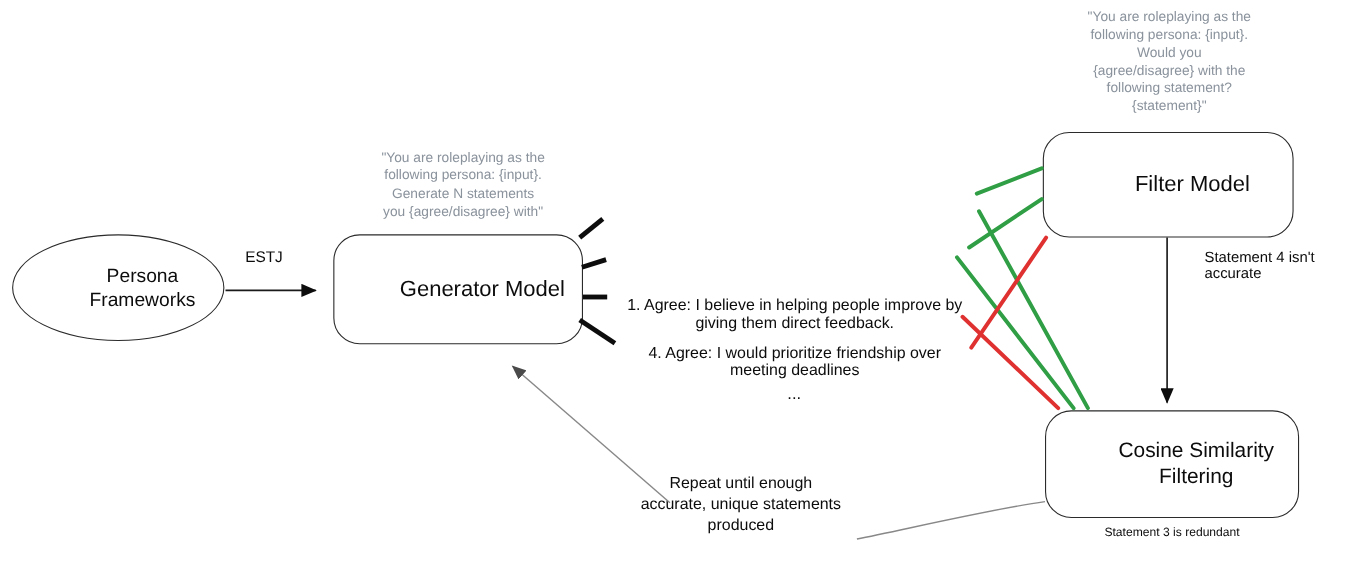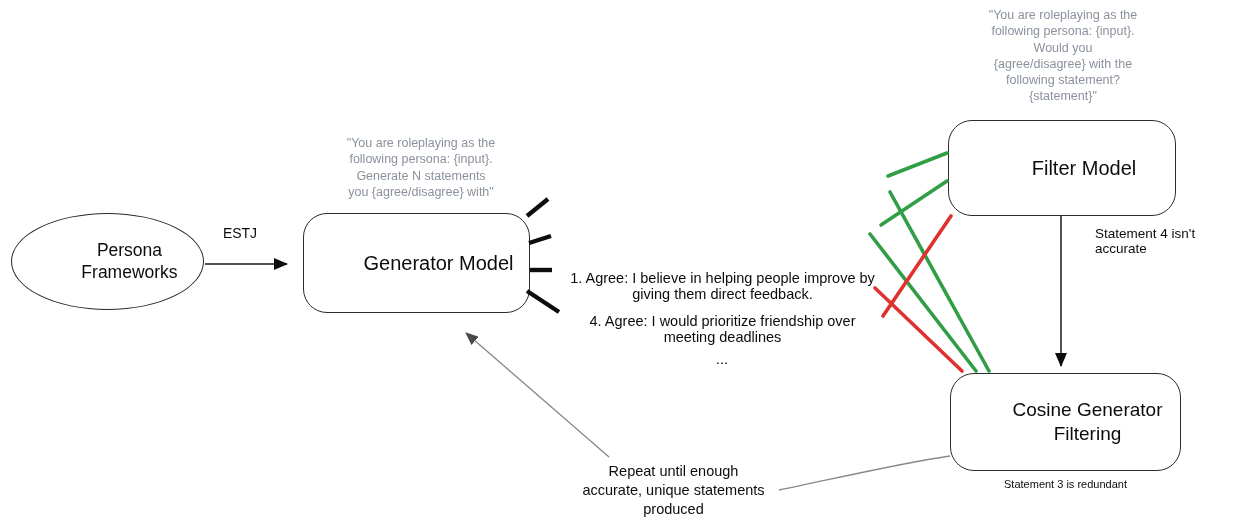--- a/index.html
+++ b/index.html
@@ -73,21 +73,21 @@
 
   <div class="node rounded" style="left:303px;top:213px;width:227px;height:100px;">
     <div class="node-label" style="font-size:20px;">Generator Model</div>
   </div>
 
   <div class="node rounded" style="left:948px;top:120px;width:228px;height:96px;">
     <div class="node-label" style="font-size:20px;">Filter Model</div>
   </div>
 
   <div class="node rounded" style="left:950px;top:373px;width:231px;height:98px;">
-    <div class="node-label" style="font-size:19px;">Cosine Generator Filtering</div>
+    <div class="node-label" style="font-size:19px;">Cosine Similarity Filtering</div>
   </div>
 
   <div class="txt prompt center" style="left:315px;top:135px;width:212px;">"You are roleplaying as the
 following persona: {input}.
 Generate N statements
 you {agree/disagree} with"</div>
 
   <div class="txt prompt center" style="left:954px;top:7px;width:218px;">"You are roleplaying as the
 following persona: {input}.
 Would you
@@ -105,17 +105,17 @@
 meeting deadlines</div>
 
   <div class="txt center" style="left:672px;top:350px;width:100px;font-size:15px;">...</div>
 
   <div class="txt center" style="left:210px;top:225px;width:60px;font-size:14px;">ESTJ</div>
 
   <div class="txt" style="left:1069px;top:226px;font-size:13.5px;margin-left:26px;">Statement 4 isn't accurate</div>
 
   <div class="txt center" style="left:950px;top:478px;width:231px;font-size:11px;">Statement 3 is redundant</div>
 
-  <div class="txt center" style="left:566px;top:462px;width:215px;font-size:14.5px;line-height:1.3;">Repeat until enough
+  <div class="txt center" style="left:566px;top:431px;width:215px;font-size:14.5px;line-height:1.3;">Repeat until enough
 accurate, unique statements
 produced</div>
 
 </div>
 
 </body></html>

